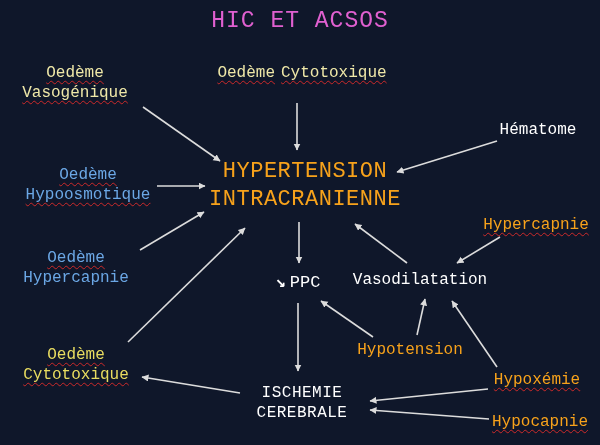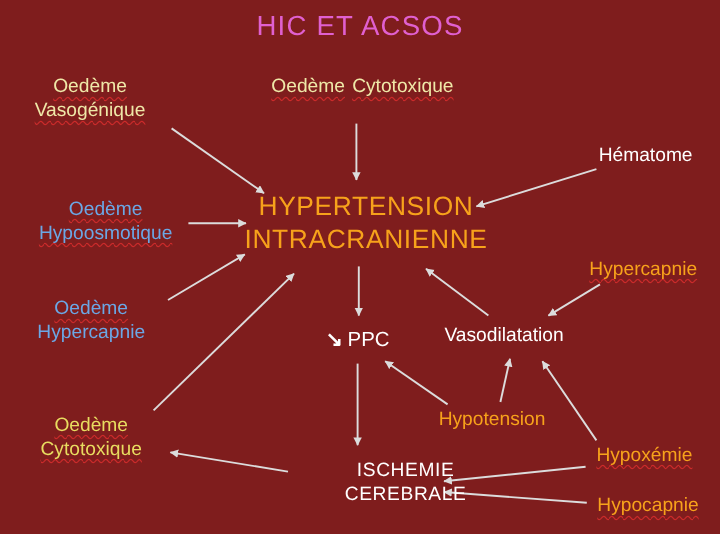--- a/index.html
+++ b/index.html
@@ -4,22 +4,22 @@
 <style>
   html, body {
     margin: 0;
     padding: 0;
     background: #000;
   }
   #stage {
     position: relative;
     width: 600px;
     height: 445px;
-    background: #7f1d1d;
-    font-family: Liberation Sans, sans-serif;
+    background: #0f172a;
+    font-family: Liberation Mono, monospace;
     overflow: hidden;
   }
   #arrows {
     position: absolute;
     left: 0; top: 0;
     width: 600px; height: 445px;
   }
   .title {
     position: absolute;
     left: 300px;
@@ -134,21 +134,21 @@
 
   <div class="node white" style="left:420px; top:270px;">
     <span>Vasodilatation</span>
   </div>
 
   <div class="node yellow" style="left:76px; top:345px;">
     <span class="misspell">Oedème</span><br>
     <span class="misspell">Cytotoxique</span>
   </div>
 
-  <div class="node white caps" style="left:302px; top:383px;margin-left:36px;">
+  <div class="node white caps" style="left:302px; top:383px;">
     <span>ISCHEMIE</span><br>
     <span>CEREBRALE</span>
   </div>
 
   <div class="node orange" style="left:537px; top:370px;">
     <span class="misspell">Hypoxémie</span>
   </div>
 
   <div class="node orange" style="left:540px; top:412px;">
     <span class="misspell">Hypocapnie</span>

